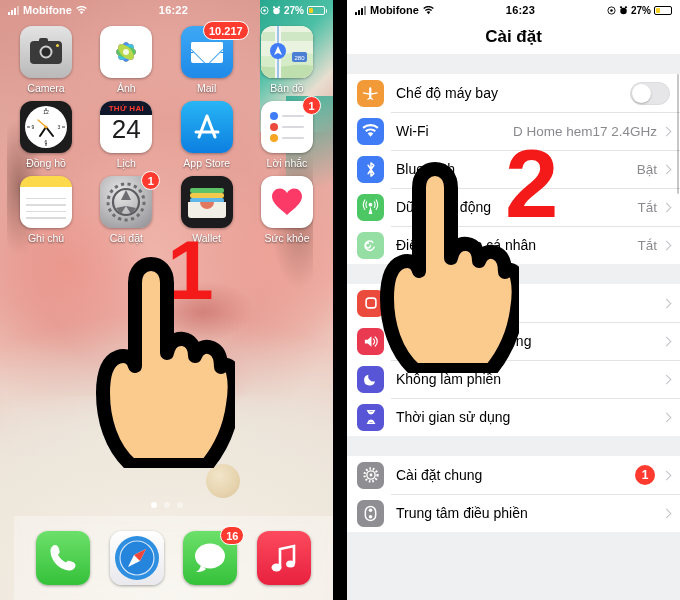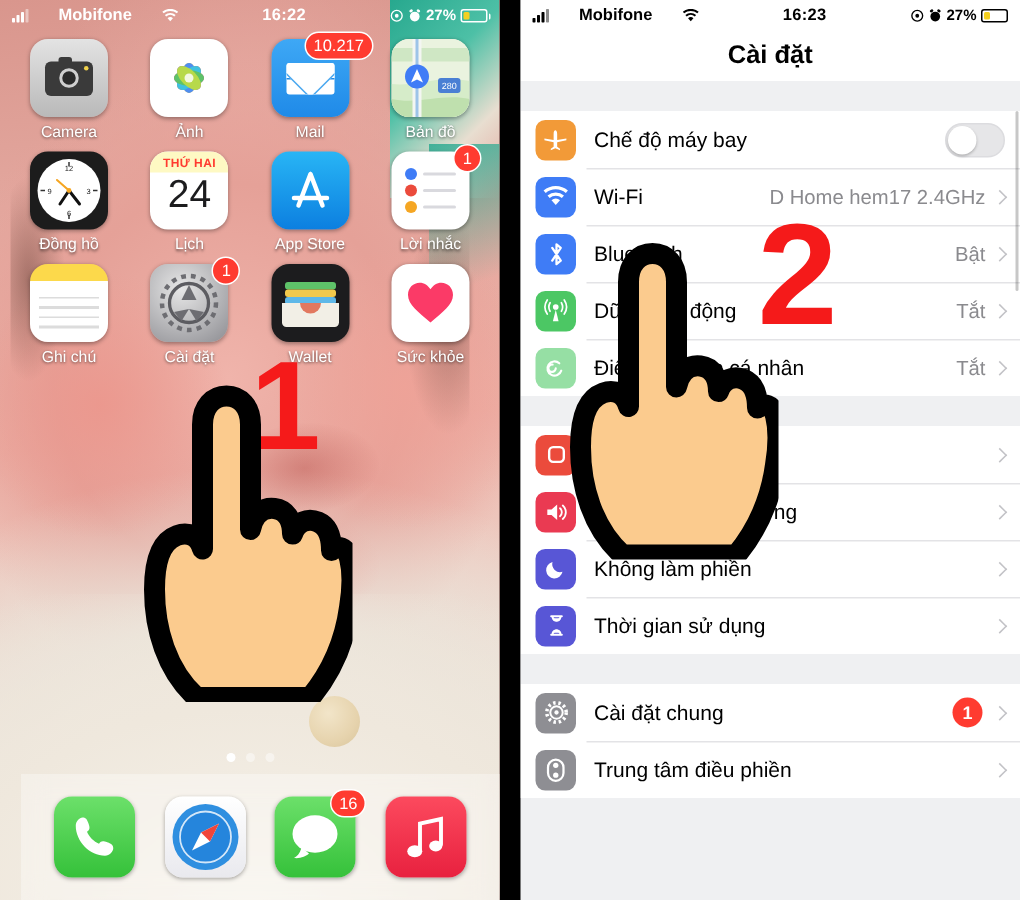--- a/index.html
+++ b/index.html
@@ -45,60 +45,60 @@
   .wp-hairR { position:absolute; right:6%; top:22%; width:14%; height:28%;
     background: radial-gradient(ellipse at 70% 50%, rgba(92,58,48,.38) 0%, rgba(92,58,48,0) 62%); }
   .wp-button { position:absolute; left:62%; bottom:17%; width:34px; height:34px;
     border-radius:50%; background: radial-gradient(circle at 38% 34%, #f2e5c9 0%, #e6d3ad 62%, #d8c49c 100%); }
 
   .statusbar {
     position: relative; z-index: 5; height: 20px;
     display: flex; align-items: center; padding: 0 8px;
     color: #fff; font-size: 11px; font-weight: bold;
   }
-  .sb-left { display:flex; align-items:center; gap:20px; flex: 0 0 auto; }
+  .sb-left { display:flex; align-items:center; gap:4px; flex: 0 0 auto; }
   .sb-center { flex:1; text-align:center; letter-spacing:.2px; }
   .sb-right { display:flex; align-items:center; gap:3px; flex: 0 0 auto; font-size:10px;}
   .sig { display:flex; align-items:flex-end; gap:1px; height:9px; }
   .sig i { display:block; width:2px; background:#fff; border-radius:.5px; }
   .sig i:nth-child(1){height:3px}.sig i:nth-child(2){height:5px}
   .sig i:nth-child(3){height:7px}.sig i:nth-child(4){height:9px; opacity:.45}
   .batt { width:18px; height:9px; border:1px solid #fff; border-radius:2px; position:relative; padding:1px; }
   .batt::after{content:""; position:absolute; right:-3px; top:2.5px; width:1.5px; height:4px; background:#fff; border-radius:0 1px 1px 0;}
   .batt b { display:block; height:100%; width:27%; background:#f5d020; border-radius:1px; }
 
   .app-grid { position:relative; z-index:4; padding: 6px 10px 0; }
   .app-row { display:flex; justify-content:space-between; margin-bottom: 7px; }
   .app { width: 72px; display:flex; flex-direction:column; align-items:center; position:relative; }
   .app-icon { width:52px; height:52px; border-radius:12px; position:relative;
     box-shadow: 0 1px 3px rgba(0,0,0,.35); overflow:hidden; display:flex; align-items:center; justify-content:center; }
   .app-label { margin-top:4px; font-size:10.5px; color:#fff; text-shadow: 0 1px 2px rgba(0,0,0,.6); white-space:nowrap; }
   .badge { position:absolute; top:-5px; right:2px; min-width:19px; height:19px; padding:0 5px;
     background:#ff3b30; border:1.5px solid #fff; border-radius:10px; color:#fff;
-    font-size:11px; font-weight:normal; display:flex; align-items:center; justify-content:center; z-index:3;}
+    font-size:11px; font-weight:bold; display:flex; align-items:center; justify-content:center; z-index:3;}
   .badge.wide { right:-6px; }
 
   
   .ic-camera { background: linear-gradient(180deg,#e3e3e3,#b9b9b9); }
   .ic-camera .body { width:32px;height:23px;background:#3a3a3a;border-radius:4px;position:relative; }
   .ic-camera .lens { position:absolute; left:50%; top:50%; transform:translate(-50%,-50%);
     width:13px;height:13px;border-radius:50%;background:#2a2a2a;border:2px solid #cfcfcf;}
   .ic-camera .bump{position:absolute;left:9px;top:-3px;width:9px;height:4px;background:#3a3a3a;border-radius:2px 2px 0 0;}
   .ic-camera .dot{position:absolute;right:3px;top:3px;width:3px;height:3px;border-radius:50%;background:#f0d14a;}
   .ic-photos { background:#fff; }
   .ic-mail { background: linear-gradient(180deg,#3ea8f5,#1f8ae8); }
   .ic-mail .env { width:32px;height:21px;background:#fff;border-radius:2px;position:relative;overflow:hidden; }
   .ic-mail .env::before{content:"";position:absolute;left:-3px;top:-10px;width:38px;height:20px;
     background:#fff;border-bottom:1.6px solid #1f8ae8;transform:rotate(-0deg);}
   .ic-mail .env::after{content:"";position:absolute;left:50%;top:-5px;transform:translateX(-50%) rotate(45deg);
     width:23px;height:23px;background:#fff;border-right:1.6px solid #4aa8ef;border-bottom:1.6px solid #4aa8ef;}
   .ic-maps { background:#eef3e2; }
   .ic-clock { background:#1c1c1c; }
   .ic-cal { background:#fff; display:block; }
-  .ic-cal .hd{height:14px;background:#fef9c3;color:#ff3b30;font-size:8px;font-weight:bold;
+  .ic-cal .hd{height:14px;background:#0f172a;color:#ff3b30;font-size:8px;font-weight:bold;
     display:flex;align-items:center;justify-content:center;letter-spacing:.3px;}
   .ic-cal .day{height:38px;display:flex;align-items:flex-start;justify-content:center;
     color:#1c1c1e;font-size:26px;font-weight:300;line-height:1;padding-top:1px;}
   .ic-appstore { background: linear-gradient(180deg,#28b5f5,#0c7fe0); }
   .ic-reminders { background:#fff; }
   .ic-notes { background: linear-gradient(180deg,#fcd94b 0%,#fcd94b 22%,#ffffff 22%,#ffffff 100%); }
   .ic-notes .lines{position:absolute;left:6px;right:6px;top:22px;}
   .ic-notes .lines i{display:block;height:1.4px;background:#dcdcdc;margin-bottom:5px;}
   .ic-settings { background: radial-gradient(circle at 40% 32%, #e7e7e7, #8e8e93); }
   .ic-wallet { background:#1c1c1e; }

